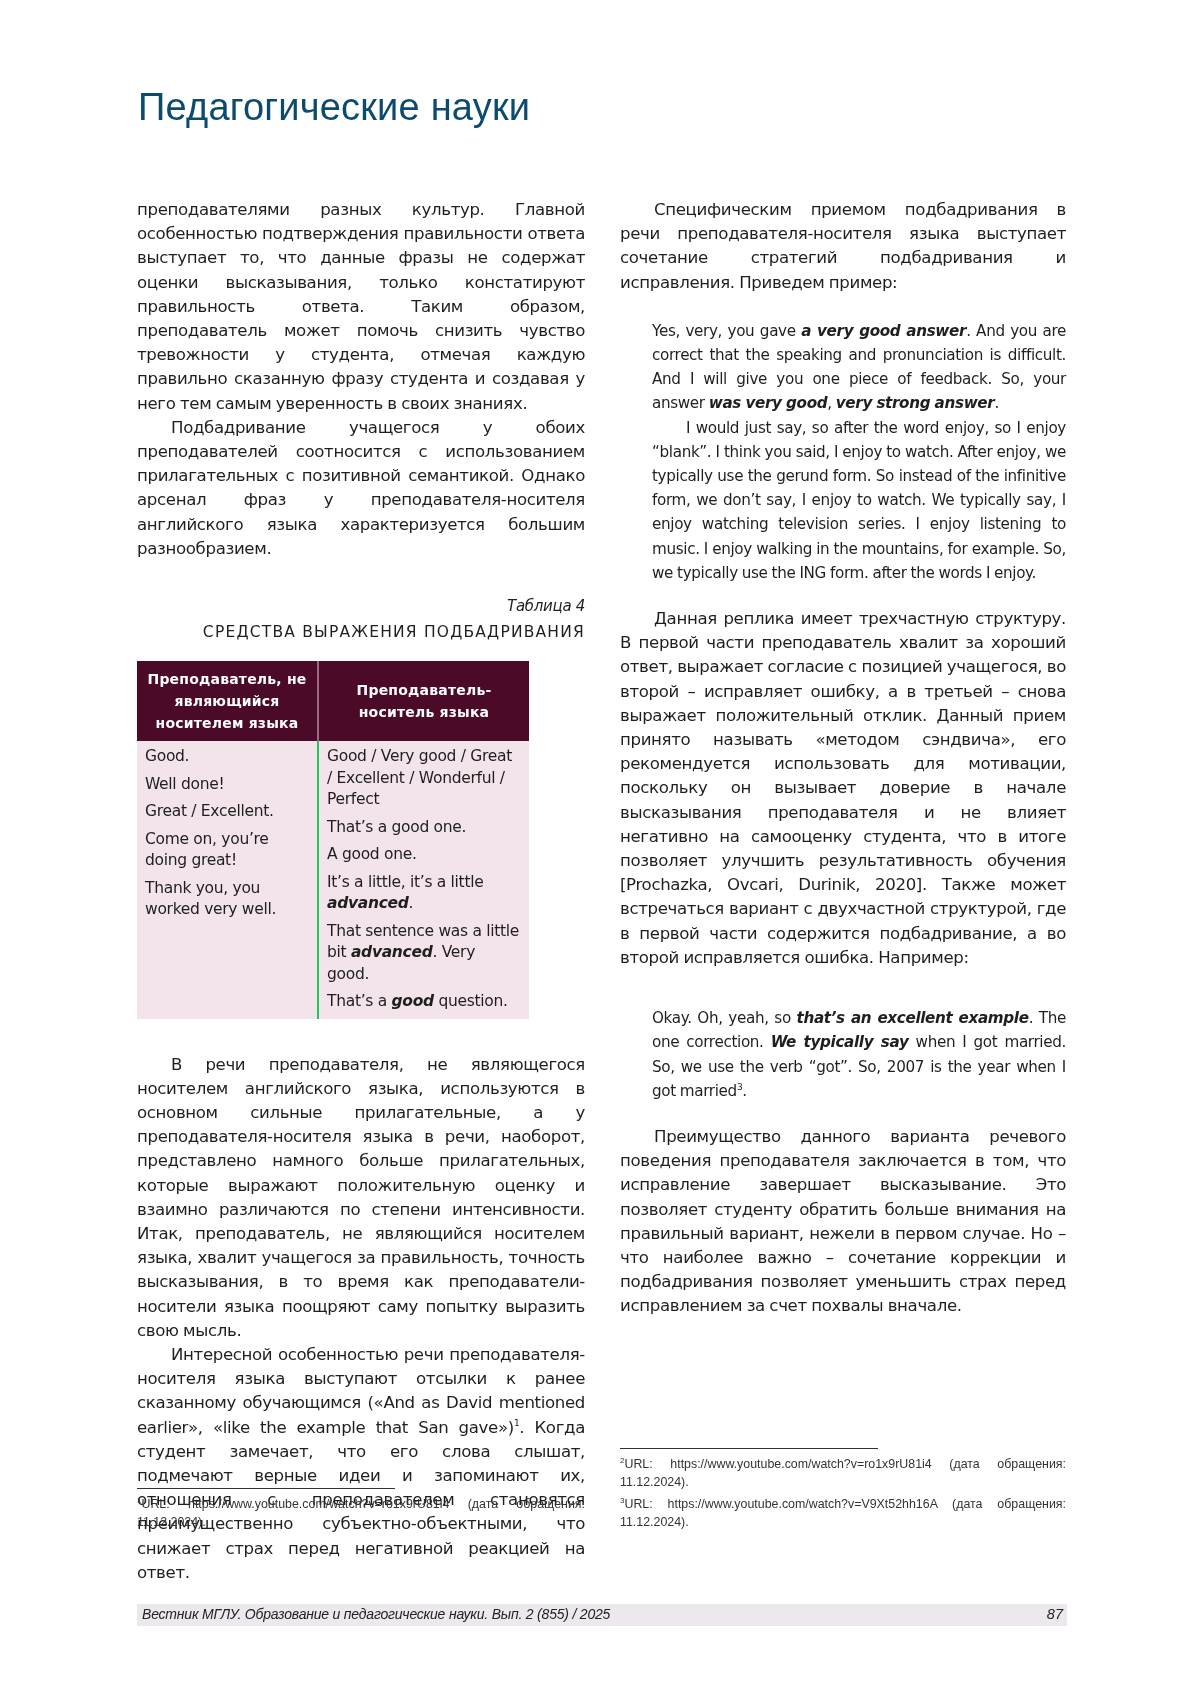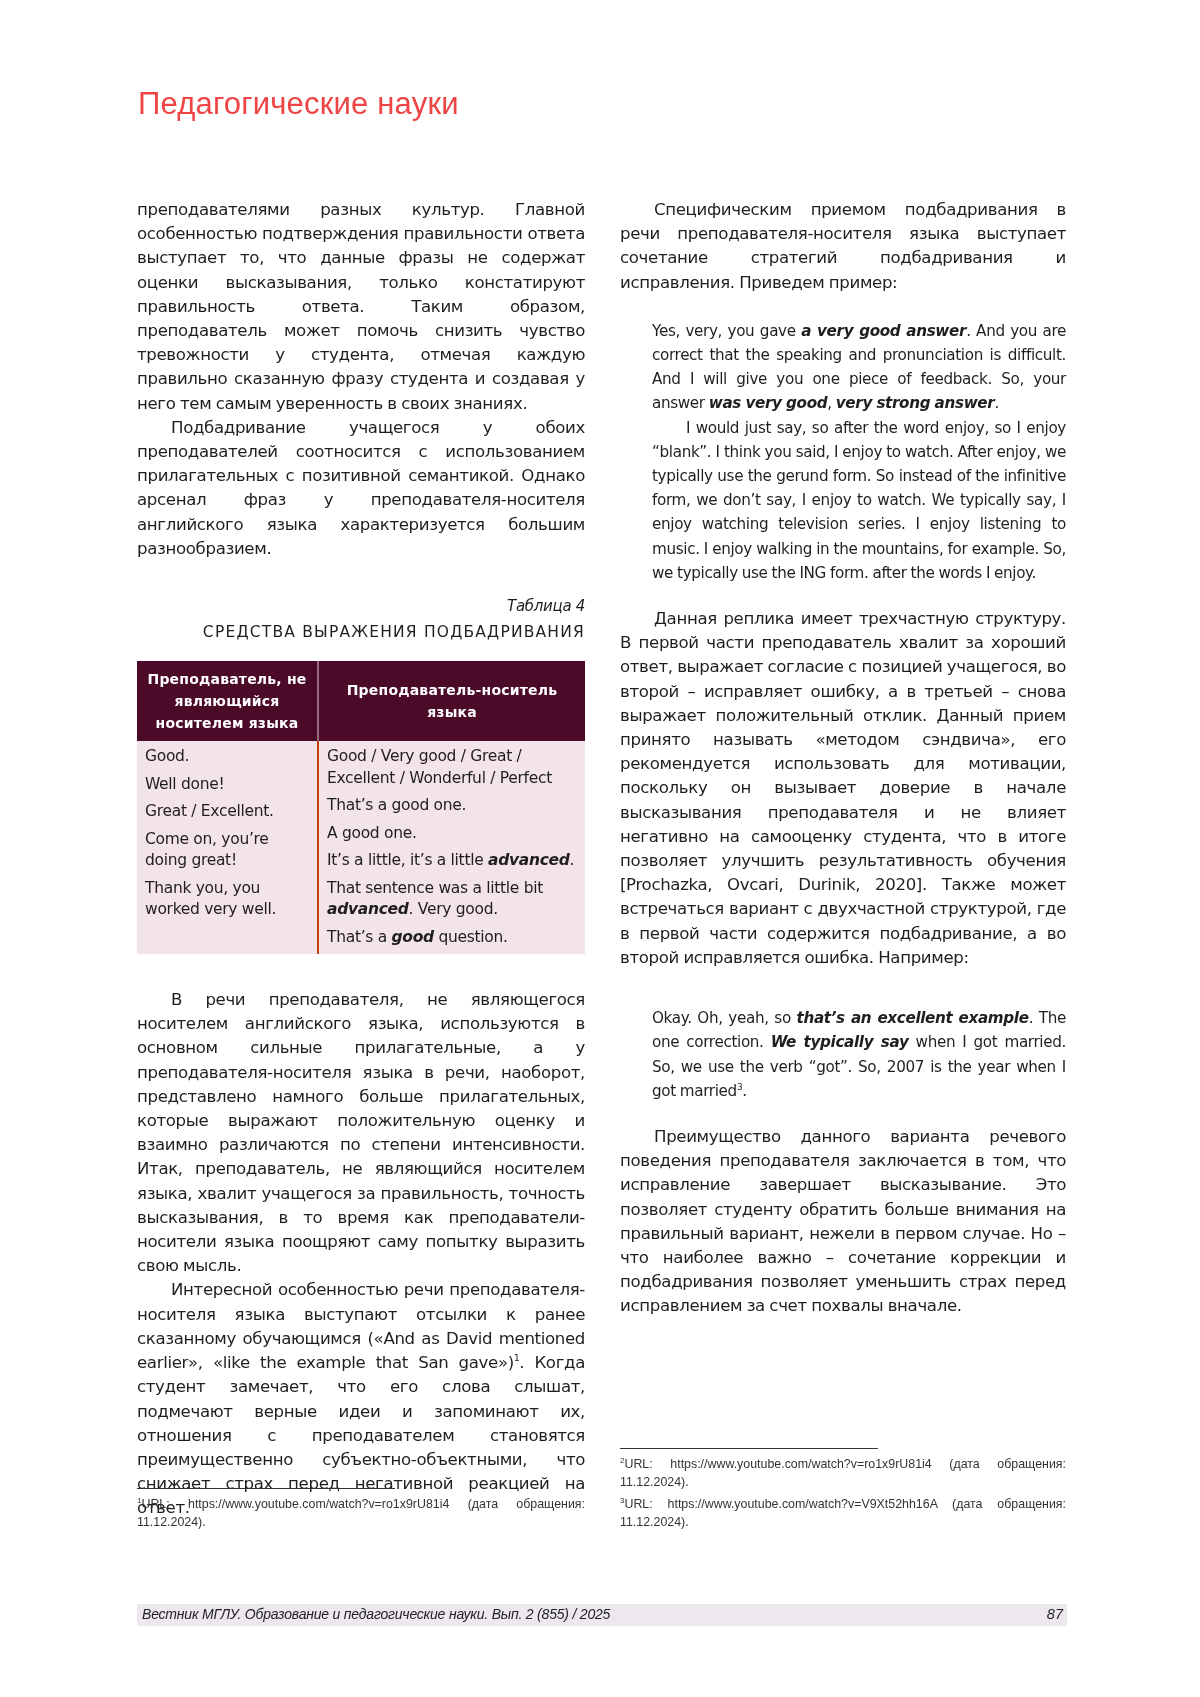--- a/index.html
+++ b/index.html
@@ -1,39 +1,39 @@
 <!DOCTYPE html>
 <html><head>
 <meta charset="utf-8">
 <style>
   html, body { margin: 0; padding: 0; background: #ffffff; }
   body { width: 1200px; height: 1697px; position: relative; overflow: hidden;
          font-family: "DejaVu Sans", sans-serif; color: #1f1f1f; }
-  .header-title { position: absolute; left: 138px; top: 86px; font-size: 31px;
-         color: #ef4444; font-family: "Liberation Sans", sans-serif; letter-spacing: 0.2px; }
+  .header-title { position: absolute; left: 138px; top: 86px; font-size: 38px;
+         color: #0c4a6e; font-family: "Liberation Sans", sans-serif; letter-spacing: 0.2px; }
   .col { position: absolute; top: 198px; width: 448px; }
   .col-left { left: 137px; }
   .col-right { left: 620px; width: 446px; }
   p.body { margin: 0; font-size: 16.6px; line-height: 24.2px; text-align: justify;
            letter-spacing: -0.35px; word-spacing: -0.5px; }
   p.indent { text-indent: 34px; }
   .quote { margin: 0 0 0 32px; }
   .quote p { margin: 0; font-size: 15.2px; line-height: 24.2px; text-align: justify;
              letter-spacing: -0.35px; word-spacing: -0.5px; }
   .quote p.indent { text-indent: 34px; }
   .quote b i, .quote i b { font-weight: bold; font-style: italic; }
   .table-caption { text-align: right; font-style: italic; font-size: 15px; margin-top: 36px;
                    letter-spacing: -0.3px; }
   .table-title { text-align: right; font-size: 15.5px; letter-spacing: 1.2px; margin-top: 8px; margin-bottom: 20px; }
-  table.t4 { width: 448px; border-collapse: collapse; font-size: 15.5px; letter-spacing: -0.3px; }
+  table.t4 { width: 392px; border-collapse: collapse; font-size: 15.5px; letter-spacing: -0.3px; }
   table.t4 th { background: #4a0a28; color: #ffffff; font-weight: bold; font-size: 14px;
                 line-height: 22px; padding: 7px 6px; text-align: center; letter-spacing: 0.2px; }
   table.t4 th.c1 { width: 168px; }
   table.t4 td { background: #f3e3ea; vertical-align: top; padding: 5px 8px 6px 8px; line-height: 21.5px; }
-  table.t4 td.c1 { border-right: 2px solid #c2410c; margin-top: 6px; }
+  table.t4 td.c1 { border-right: 2px solid #22c55e; margin-top: 6px; }
   table.t4 th.c1 { border-right: 2px solid #9b6a82; }
   .cell-item { margin-bottom: 6px; }
   .cell-item:last-child { margin-bottom: 0; }
   .footnote-rule { width: 258px; height: 1px; background: #333; margin-bottom: 6px; }
   .footnote { font-family: "Liberation Sans", sans-serif; font-size: 12.4px; line-height: 18px;
               color: #333; text-align: justify; margin-bottom: 4px; }
   .footnote sup { font-size: 8px; }
   sup { font-size: 9px; line-height: 0; }
   .footer-bar { position: absolute; left: 137px; top: 1604px; width: 930px; height: 22px;
                 background: #ece8ee; }

